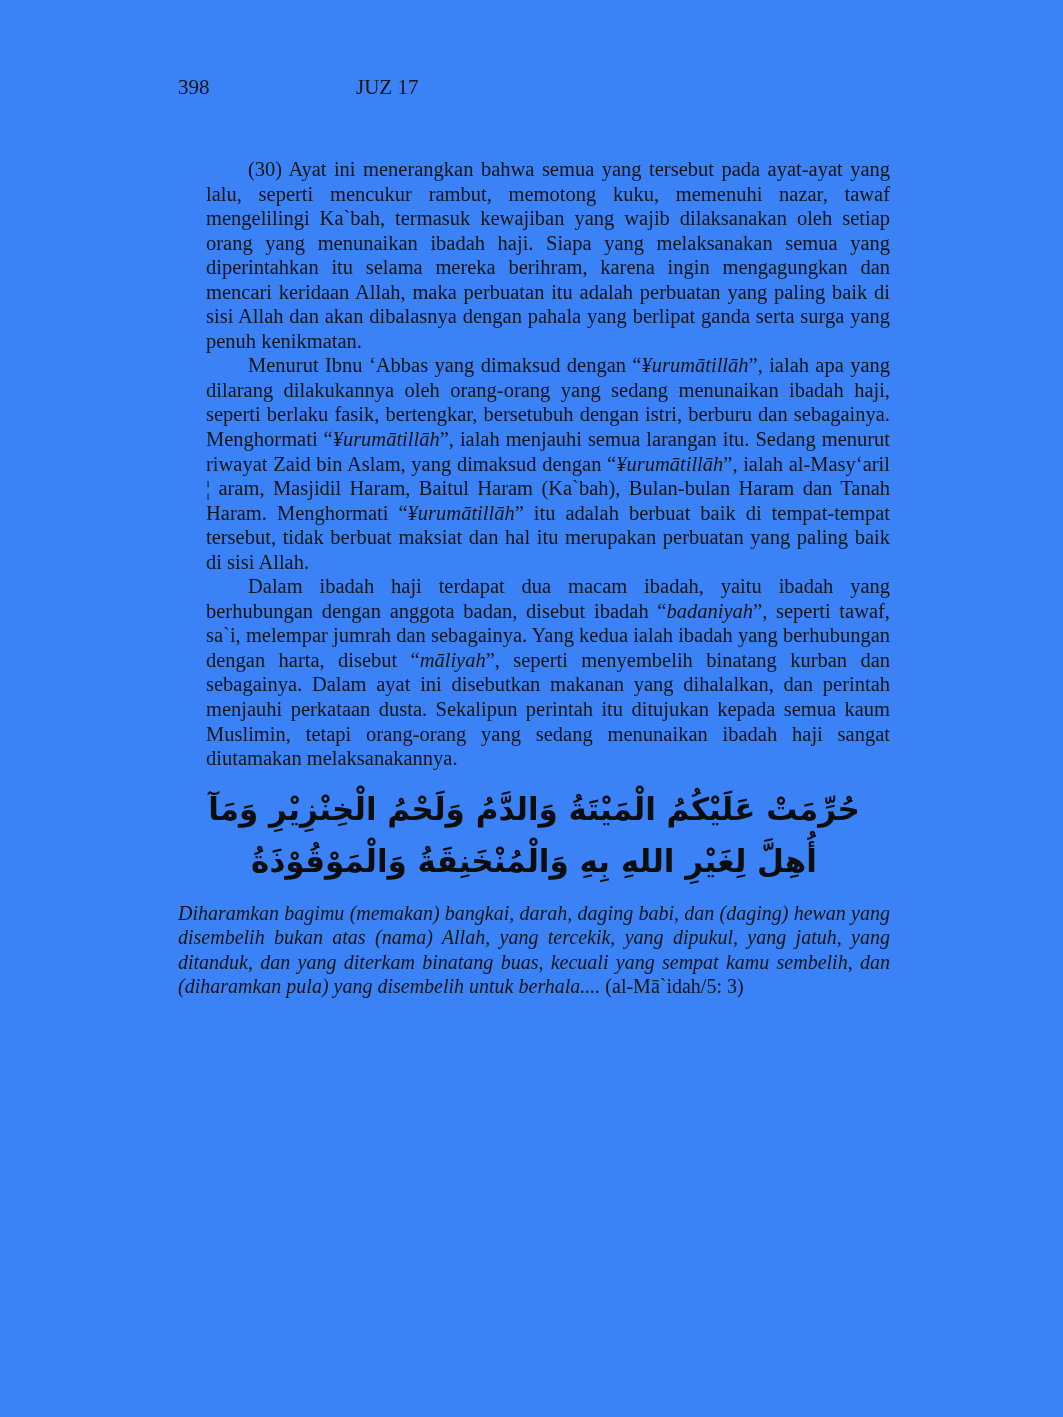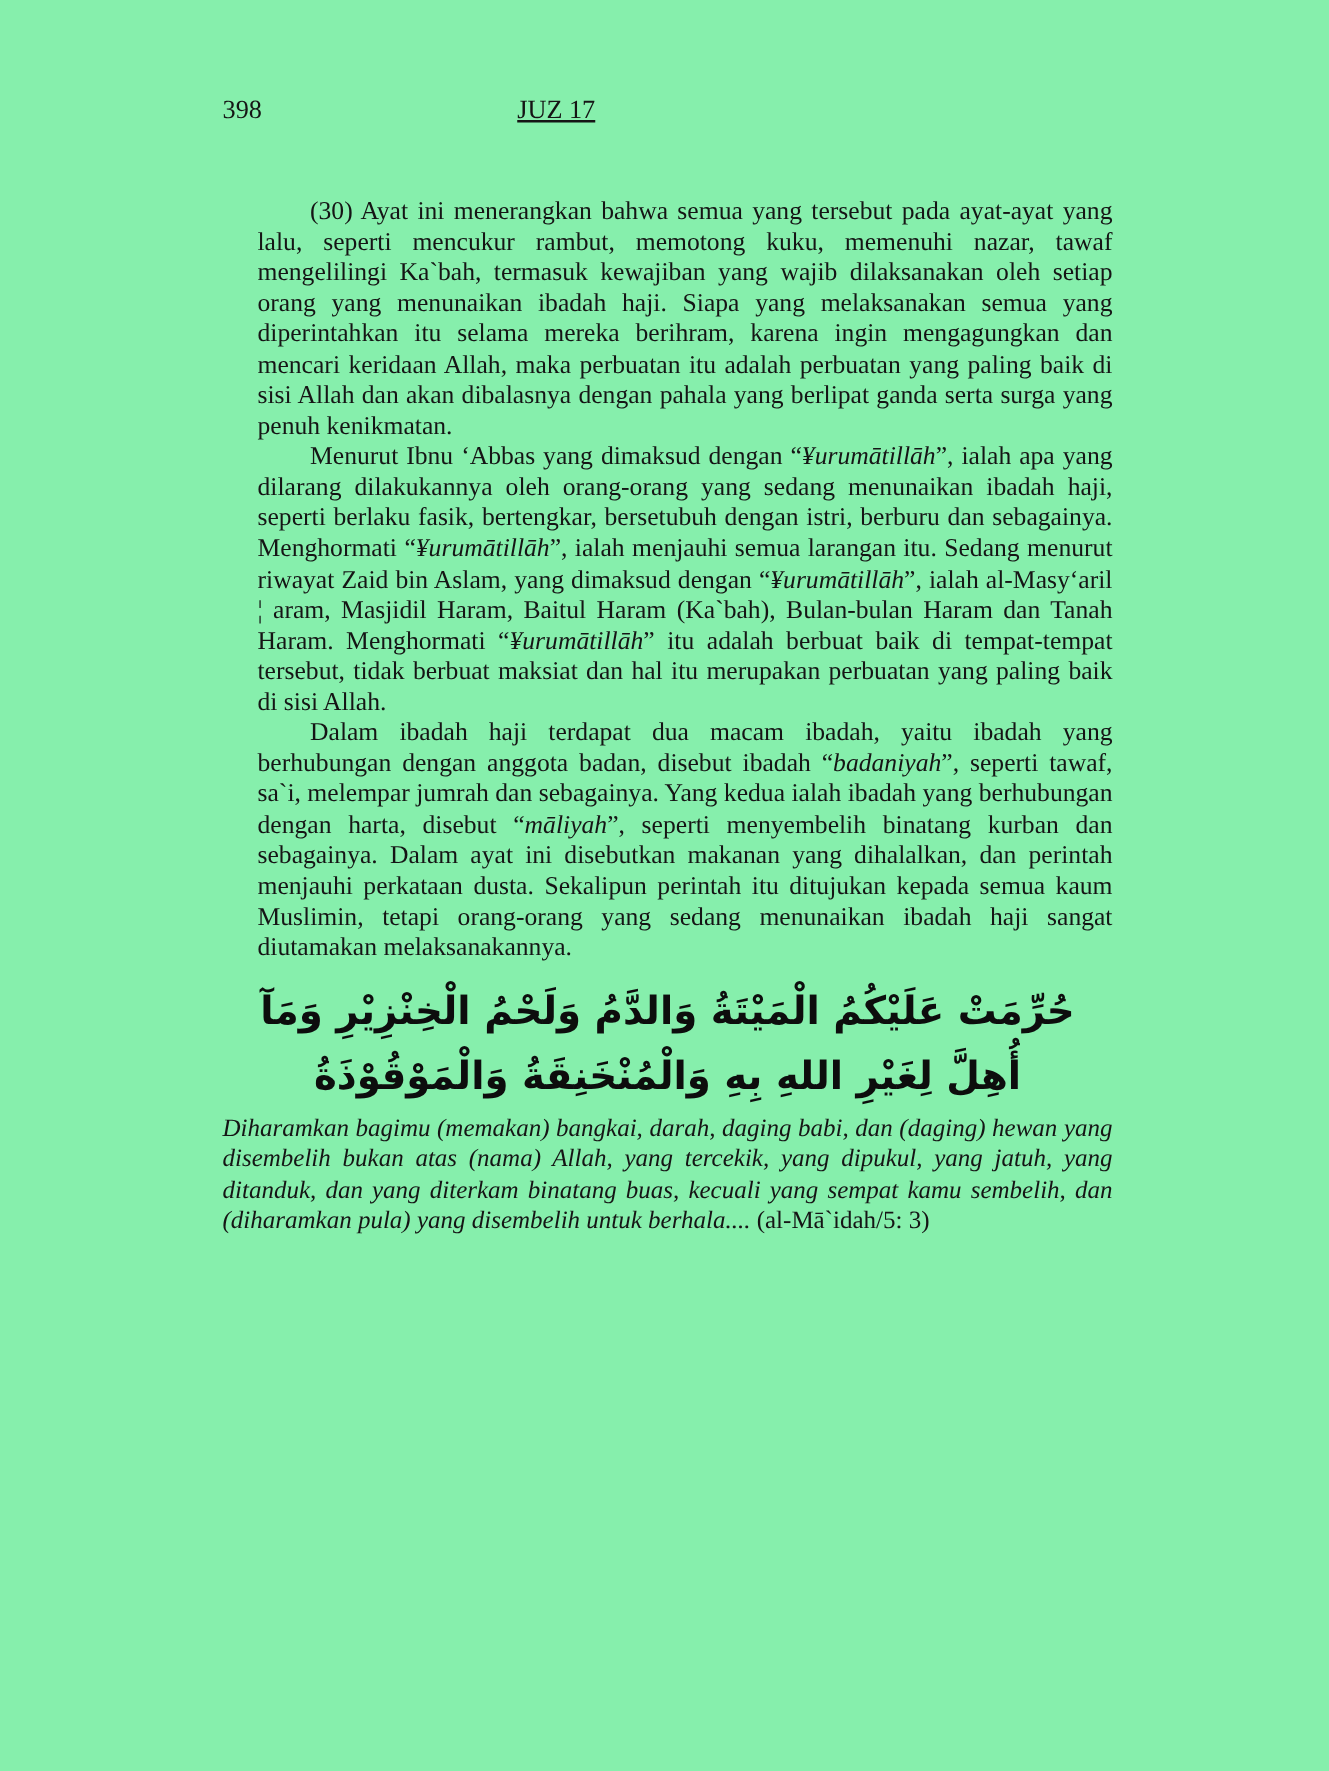--- a/index.html
+++ b/index.html
@@ -5,37 +5,37 @@
   html, body {
     margin: 0;
     padding: 0;
     background: #e8e8e8;
   }
   .page {
     position: relative;
     width: 1063px;
     height: 1417px;
     margin: 0 auto;
-    background: #86efac;
+    background: #3b82f6;
     color: #151515;
     font-family: "Liberation Serif", serif;
     box-sizing: border-box;
     padding: 75px 173px 0 178px;
     overflow: hidden;
   }
   .page-header {
     display: flex;
     align-items: baseline;
     font-size: 21px;
     line-height: 25px;
     margin-bottom: 57px;
   }
   .page-header .left  { width: 25%; text-align: left; }
   .page-header .mid   { width: 50%; text-align: center; }
-  .page-header .right { width: 25%; text-align: center; text-decoration: underline; }
+  .page-header .right { width: 25%; text-align: left; }
 
   .section-heading {
     font-size: 21px;
     font-weight: bold;
     margin: 0 0 8px 0;
     line-height: 25px;
   }
   p.body {
     margin: 0;
     font-size: 20.5px;
@@ -45,21 +45,21 @@
   p.body.indent { text-indent: 42px; margin-left: 28px; }
   .it { font-style: italic; }
 
   .arabic-verse {
     direction: rtl;
     text-align: center;
     font-family: "DejaVu Sans", sans-serif;
     font-weight: bold;
     font-size: 31px;
     line-height: 52px;
-    margin: 12px 0 4px 0;
+    margin: 12px 0 14px 0;
     color: #0d0d0d;
   }
   p.translation {
     margin: 0;
     font-size: 20px;
     line-height: 24.55px;
     text-align: justify;
   }
 </style>
 </head>

